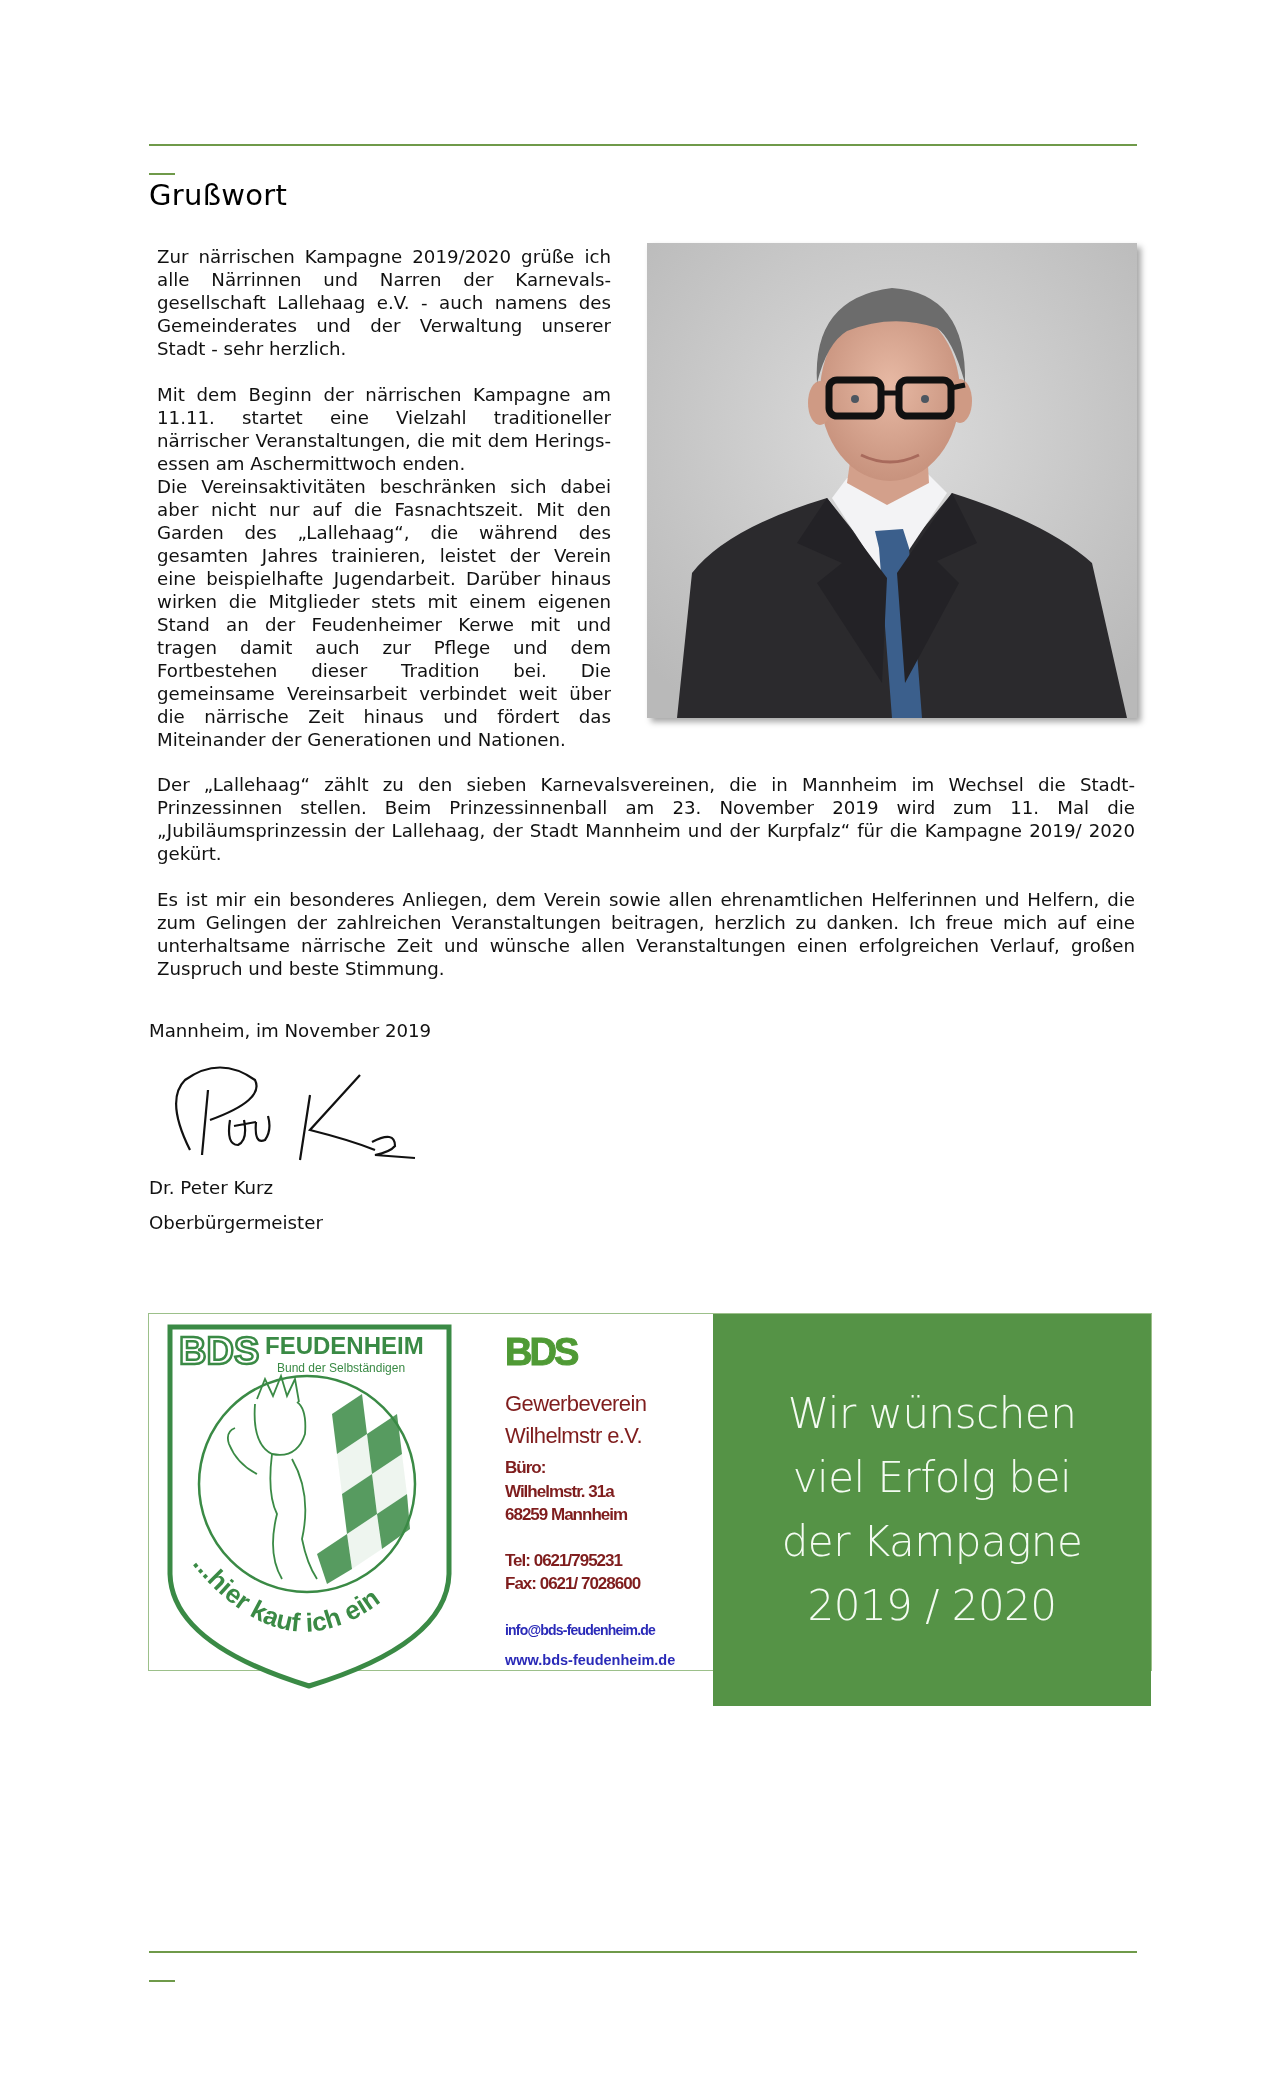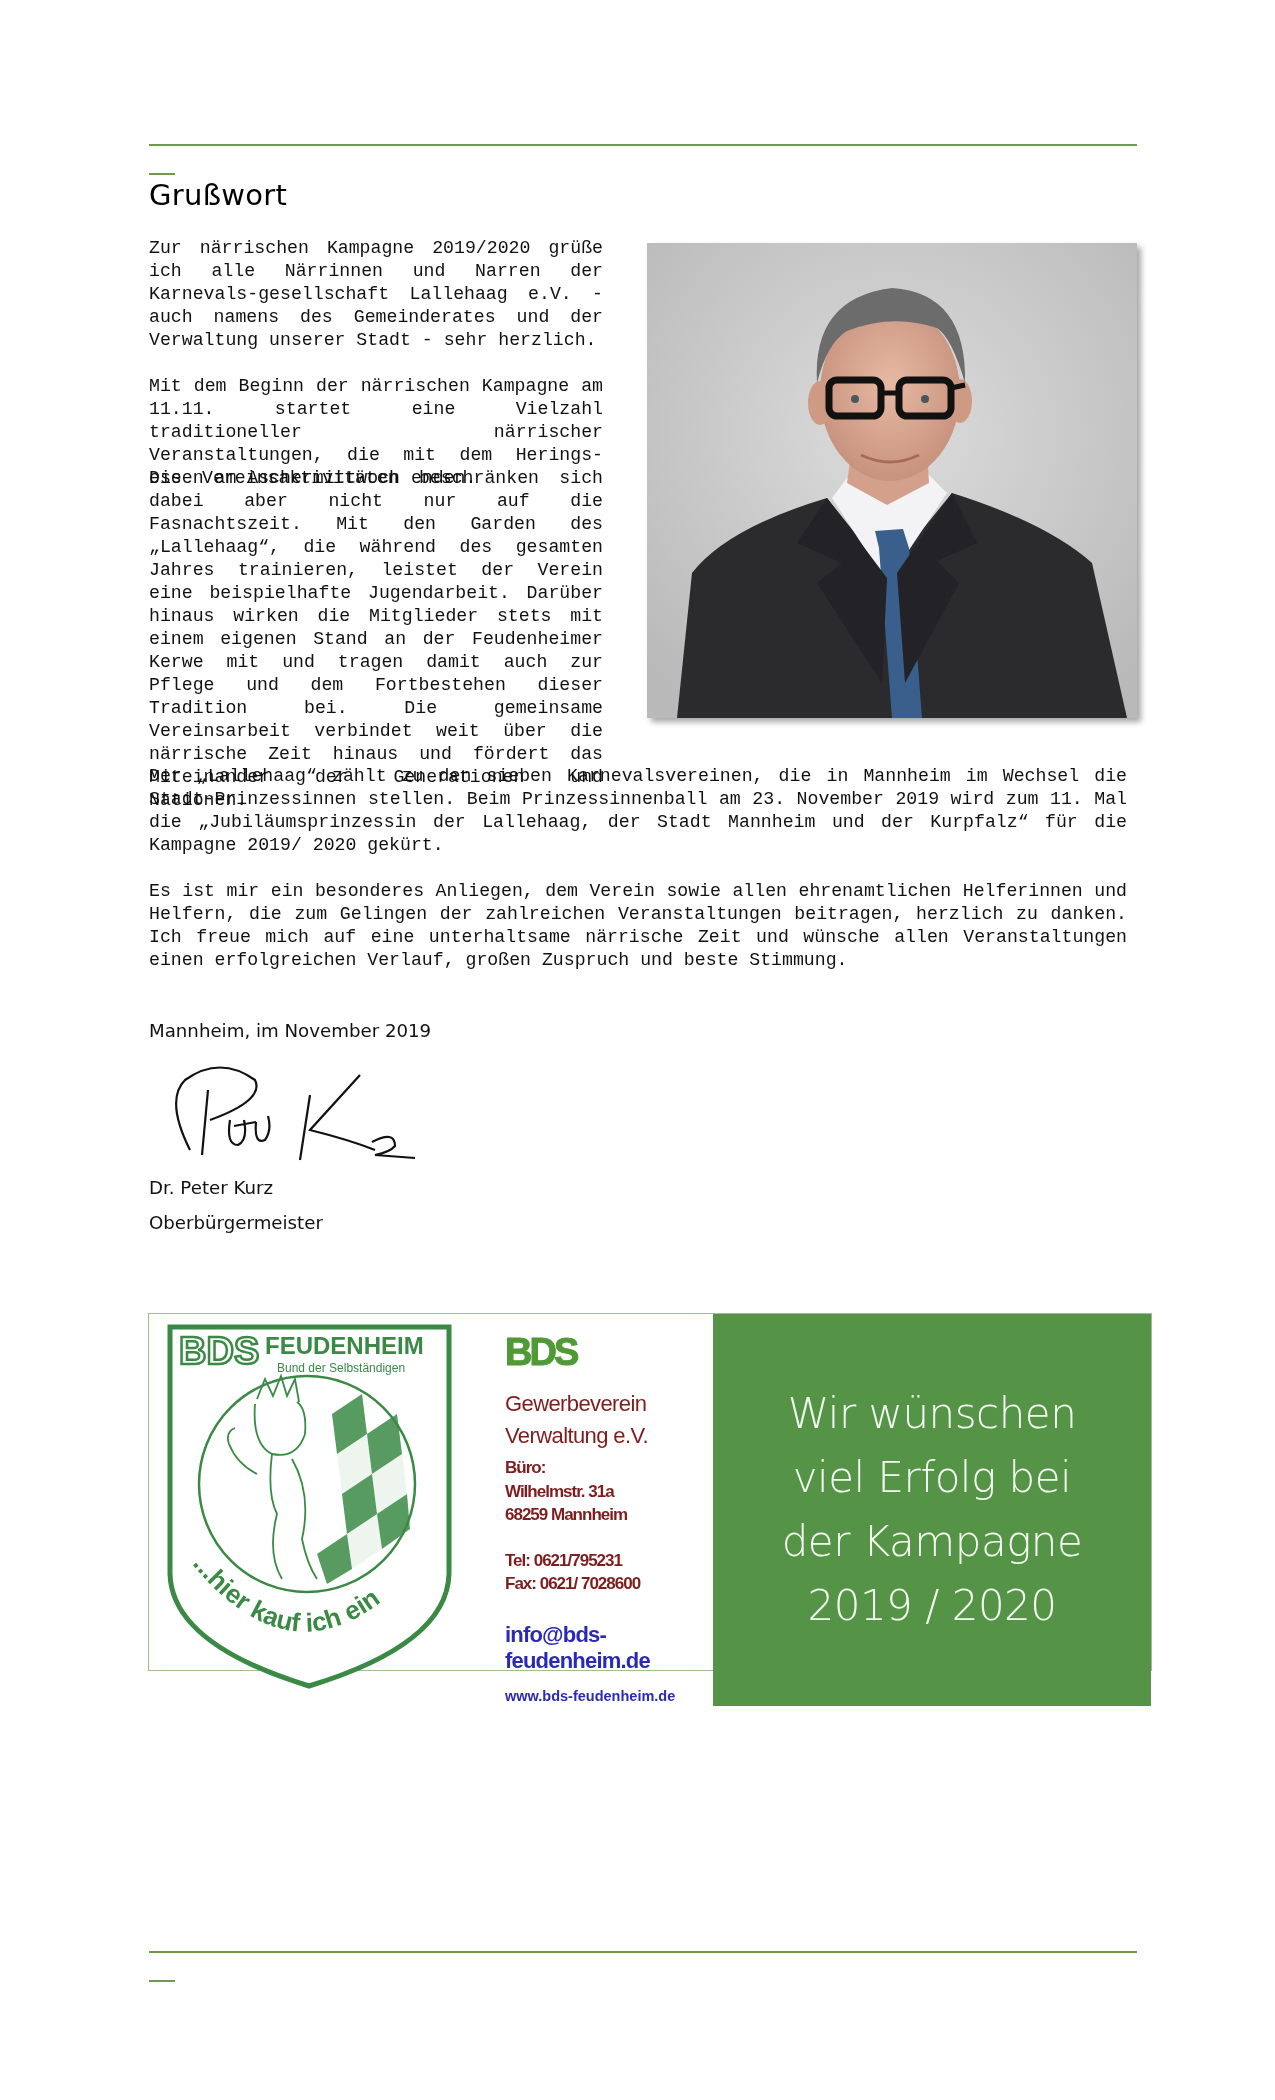--- a/index.html
+++ b/index.html
@@ -1,36 +1,36 @@
 <!DOCTYPE html>
 <html><head>
 <meta charset="utf-8">
 <style>
   html, body { margin: 0; padding: 0; background: #ffffff; }
   body { width: 1275px; height: 2100px; position: relative; overflow: hidden;
          font-family: "DejaVu Sans", sans-serif; color: #111; }
   .rule { position: absolute; height: 2px; background: #6f9a4a; }
   .dash { position: absolute; height: 2px; width: 26px; background: #6f9a4a; }
   #heading { position: absolute; left: 149px; top: 178px; font-size: 29px; font-weight: normal; margin: 0; color: #000000; letter-spacing: 0.3px; }
-  .para { position: absolute; margin: 0; font-size: 18.2px; line-height: 23px; text-align: justify; font-family: Liberation Mono, monospace; }
+  .para { position: absolute; margin: 8px; font-size: 18.2px; line-height: 23px; text-align: justify; }
   .narrow { left: 149px; width: 454px; }
   .wide { left: 149px; width: 978px; }
   .plain { position: absolute; left: 149px; font-size: 18.2px; margin: 0; }
   #photo { position: absolute; left: 647px; top: 243px; width: 490px; height: 475px;
            box-shadow: 4px 4px 6px rgba(0,0,0,0.35); overflow: hidden; }
   #signature { position: absolute; left: 160px; top: 1060px; width: 260px; height: 110px; }
   #banner { position: absolute; left: 148px; top: 1313px; width: 1004px; height: 358px;
             border: 1px solid #9cc08a; background: #fff; box-sizing: border-box; }
   #shield { position: absolute; left: 18px; top: 10px; width: 285px; height: 370px; }
   #bds-info { position: absolute; left: 356px; top: 18px; width: 200px; font-family: "Liberation Sans", sans-serif; }
   #bds-wordmark { font-family: "Liberation Sans", sans-serif; font-weight: bold; font-size: 38px; color: #4f9a35; letter-spacing: -3px; margin: 0; line-height: 40px; -webkit-text-stroke: 1px #4f9a35; }
   .bds-line { margin: 0; color: #7f1d1d; letter-spacing: -0.6px; }
   .bds-big { font-size: 22px; line-height: 32px; }
   .bds-small { font-size: 17px; line-height: 23.5px; font-weight: bold; letter-spacing: -1px; }
-  .bds-link { font-size: 22px; font-weight: bold; color: #2a2ab8; text-decoration: none; display: block; letter-spacing: -0.8px; }
+  .bds-link { font-size: 14px; font-weight: bold; color: #2a2ab8; text-decoration: none; display: block; letter-spacing: -0.8px; }
   #greeting-panel { position: absolute; right: 0; top: 0; width: 438px; height: 392px; background: #559346;
                     display: flex; flex-direction: column; justify-content: center; align-items: center; }
   .greet-line { margin: 0; color: #f4fbf2; font-family: "DejaVu Sans", sans-serif; font-weight: 200; font-size: 42px; line-height: 64px; text-align: center; letter-spacing: -0.5px; }
 </style>
 </head>
 <body>
 
 <div class="rule" style="left:149px; top:144px; width:988px;"></div>
 <div class="dash" style="left:149px; top:173px;"></div>
 
@@ -124,21 +124,21 @@
     </g>
     <text font-family="Liberation Sans, sans-serif" font-weight="bold" font-size="26" fill="#3a8a45">
       <textPath href="#sloganArc">...hier kauf ich ein</textPath>
     </text>
     <path id="sloganArc" d="M25 240 Q140 380 262 230" fill="none"></path>
   </svg>
 
   <div id="bds-info">
     <p id="bds-wordmark">BDS</p>
     <p class="bds-line bds-big" style="margin-top:16px;">Gewerbeverein</p>
-    <p class="bds-line bds-big">Verwaltung e.V.</p>
+    <p class="bds-line bds-big">Wilhelmstr e.V.</p>
     <p class="bds-line bds-small" style="margin-top:4px;">Büro:</p>
     <p class="bds-line bds-small">Wilhelmstr. 31a</p>
     <p class="bds-line bds-small">68259 Mannheim</p>
     <p class="bds-line bds-small" style="margin-top:22px;">Tel: 0621/795231</p>
     <p class="bds-line bds-small">Fax: 0621/ 7028600</p>
     <a class="bds-link" style="margin-top:26px;">info@bds-feudenheim.de</a>
     <a class="bds-link" style="margin-top:14px; font-size:14.5px; letter-spacing:0;">www.bds-feudenheim.de</a>
   </div>
 
   <div id="greeting-panel">

